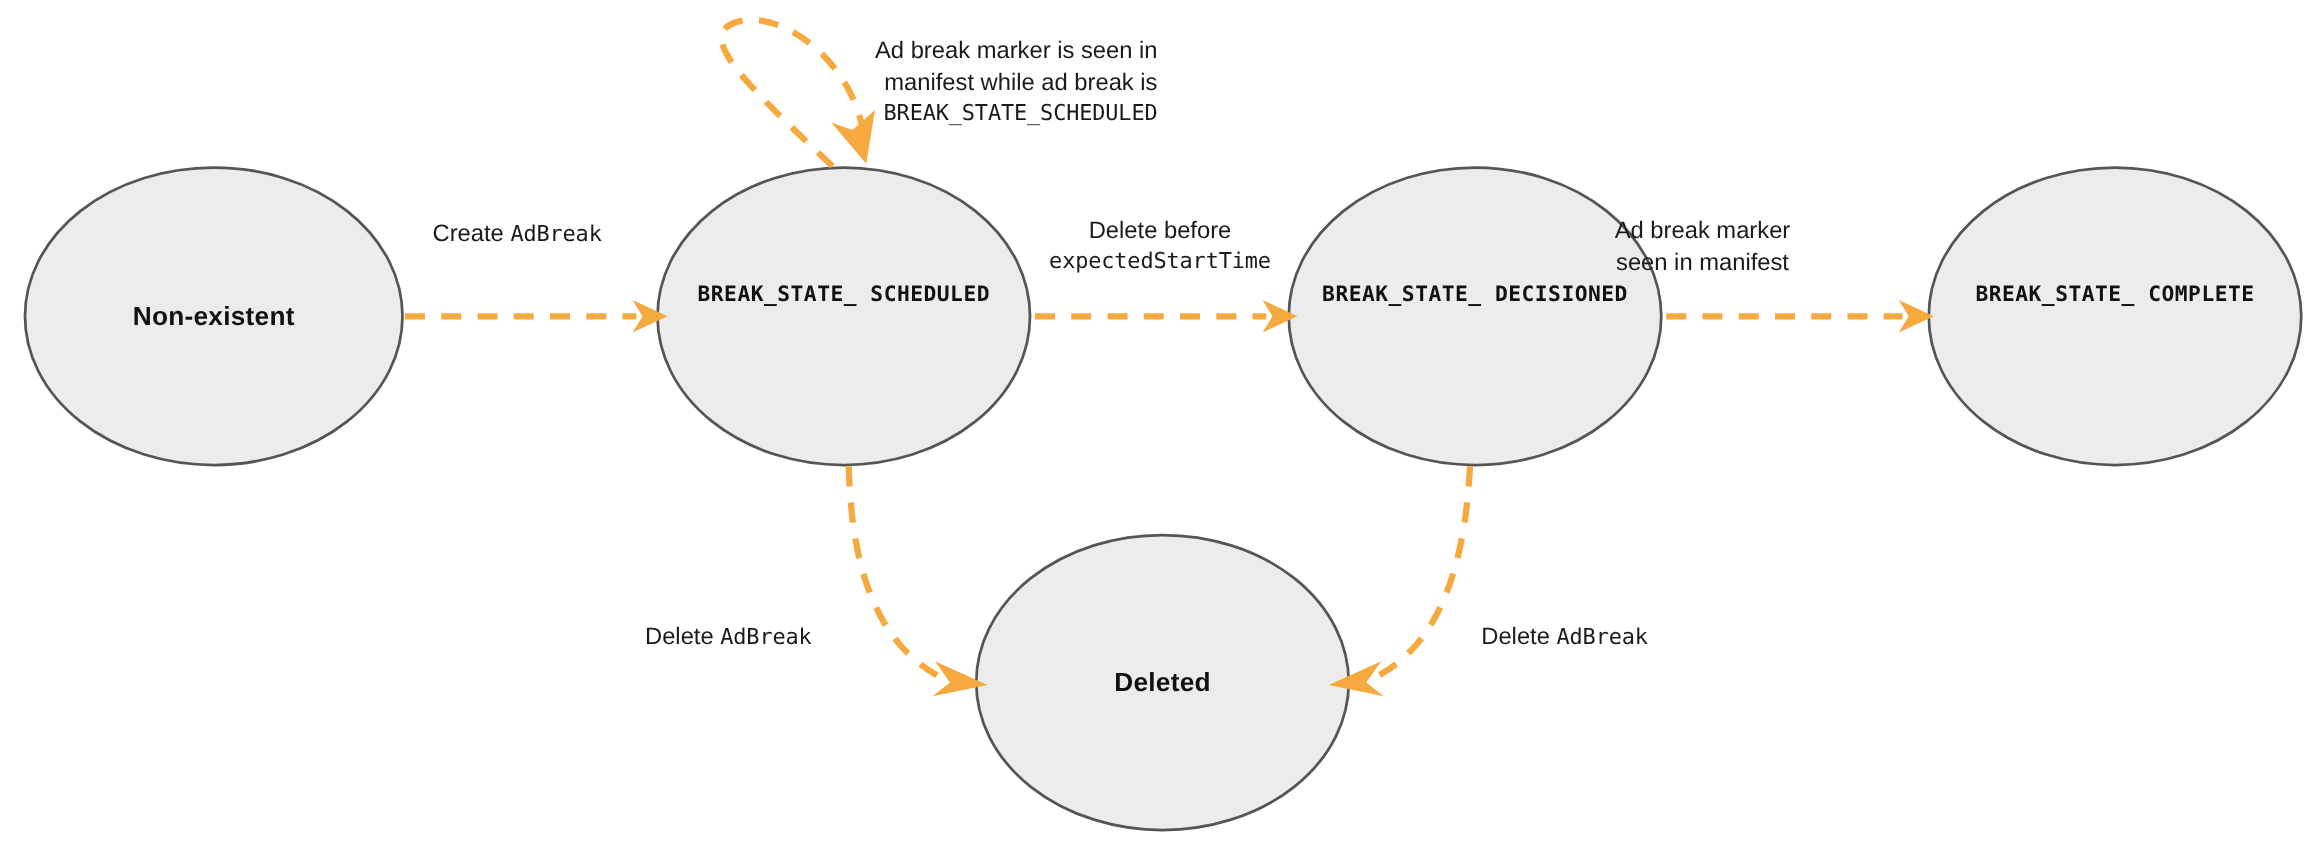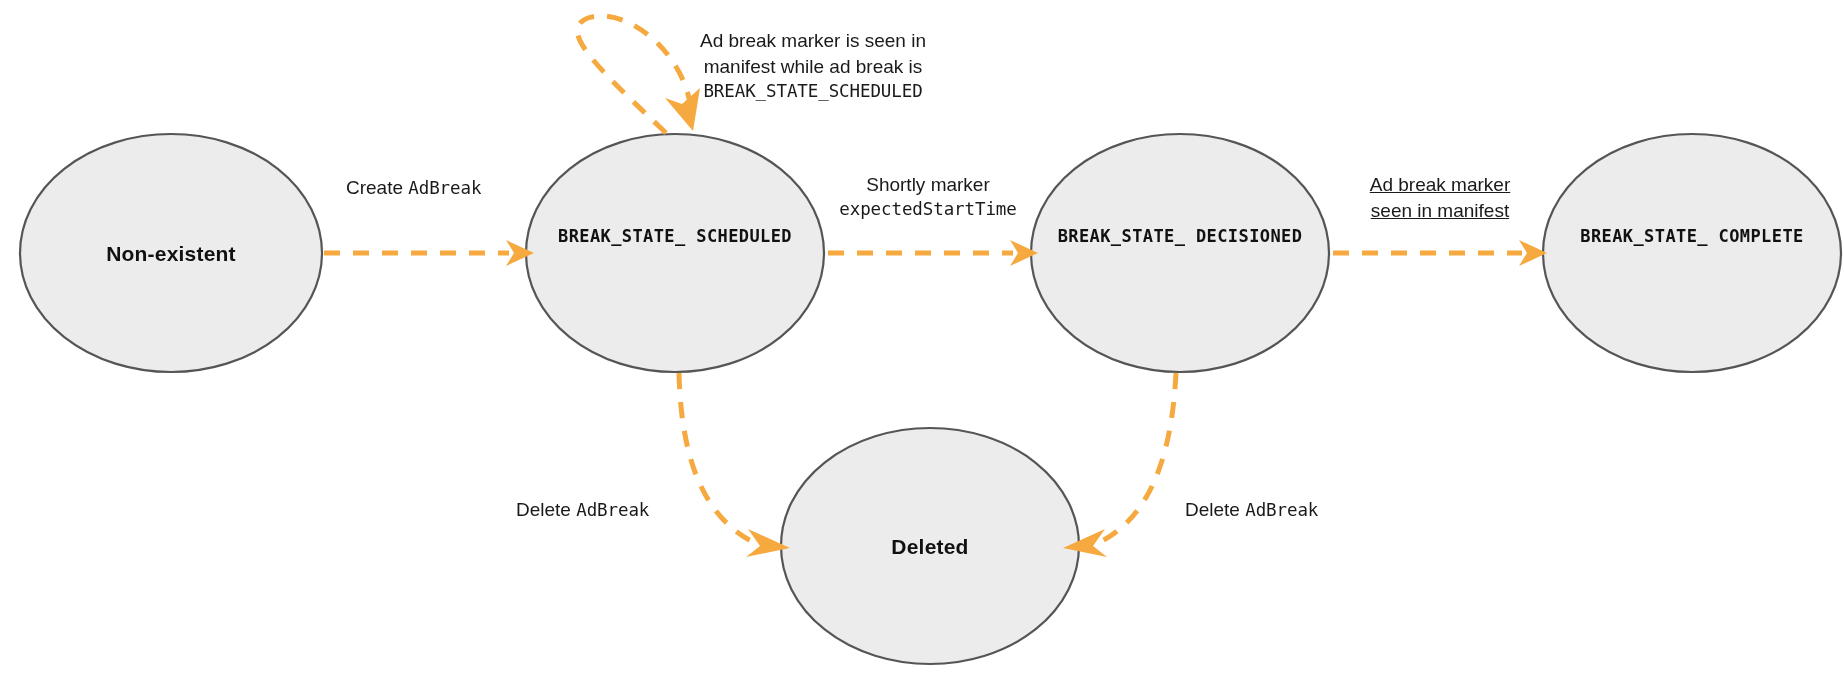--- a/index.html
+++ b/index.html
@@ -65,21 +65,21 @@
     font-size: 19px;
     line-height: 1.36;
     white-space: nowrap;
   }
   .edge-label .code {
     font-family: "DejaVu Sans Mono", "Liberation Mono", monospace;
     font-size: 17.5px;
     letter-spacing: -0.1px;
   }
   .edge-label .ln { display: block; }
-  .ta-left   { text-align: center; }
+  .ta-left   { text-align: right; }
   .ta-center { text-align: center; }
 </style>
 </head>
 <body>
 
 <div id="stage">
 
   <svg class="diagram" viewBox="0 0 1844 687">
 
     <g>
@@ -151,25 +151,25 @@
     </span>
   </div>
 
   <div class="edge-label ta-left" style="left:700px; top:28px;">
     <span class="ln">Ad break marker is seen in</span>
     <span class="ln">manifest while ad break is</span>
     <span class="ln code">BREAK_STATE_SCHEDULED</span>
   </div>
 
   <div class="edge-label ta-center" style="left:828px; top:172px; width:200px;">
-    <span class="ln">Shortly marker</span>
+    <span class="ln">Delete before</span>
     <span class="ln code">expectedStartTime</span>
   </div>
 
-  <div class="edge-label ta-center" style="left:1340px; top:172px; width:200px;text-decoration:underline;">
+  <div class="edge-label ta-center" style="left:1262px; top:172px; width:200px;">
     <span class="ln">Ad break marker</span>
     <span class="ln">seen in manifest</span>
   </div>
 
   <div class="edge-label ta-left" style="left:516px; top:497px;">
     <span class="ln">
       <span>Delete </span><span class="code">AdBreak</span>
     </span>
   </div>
 

